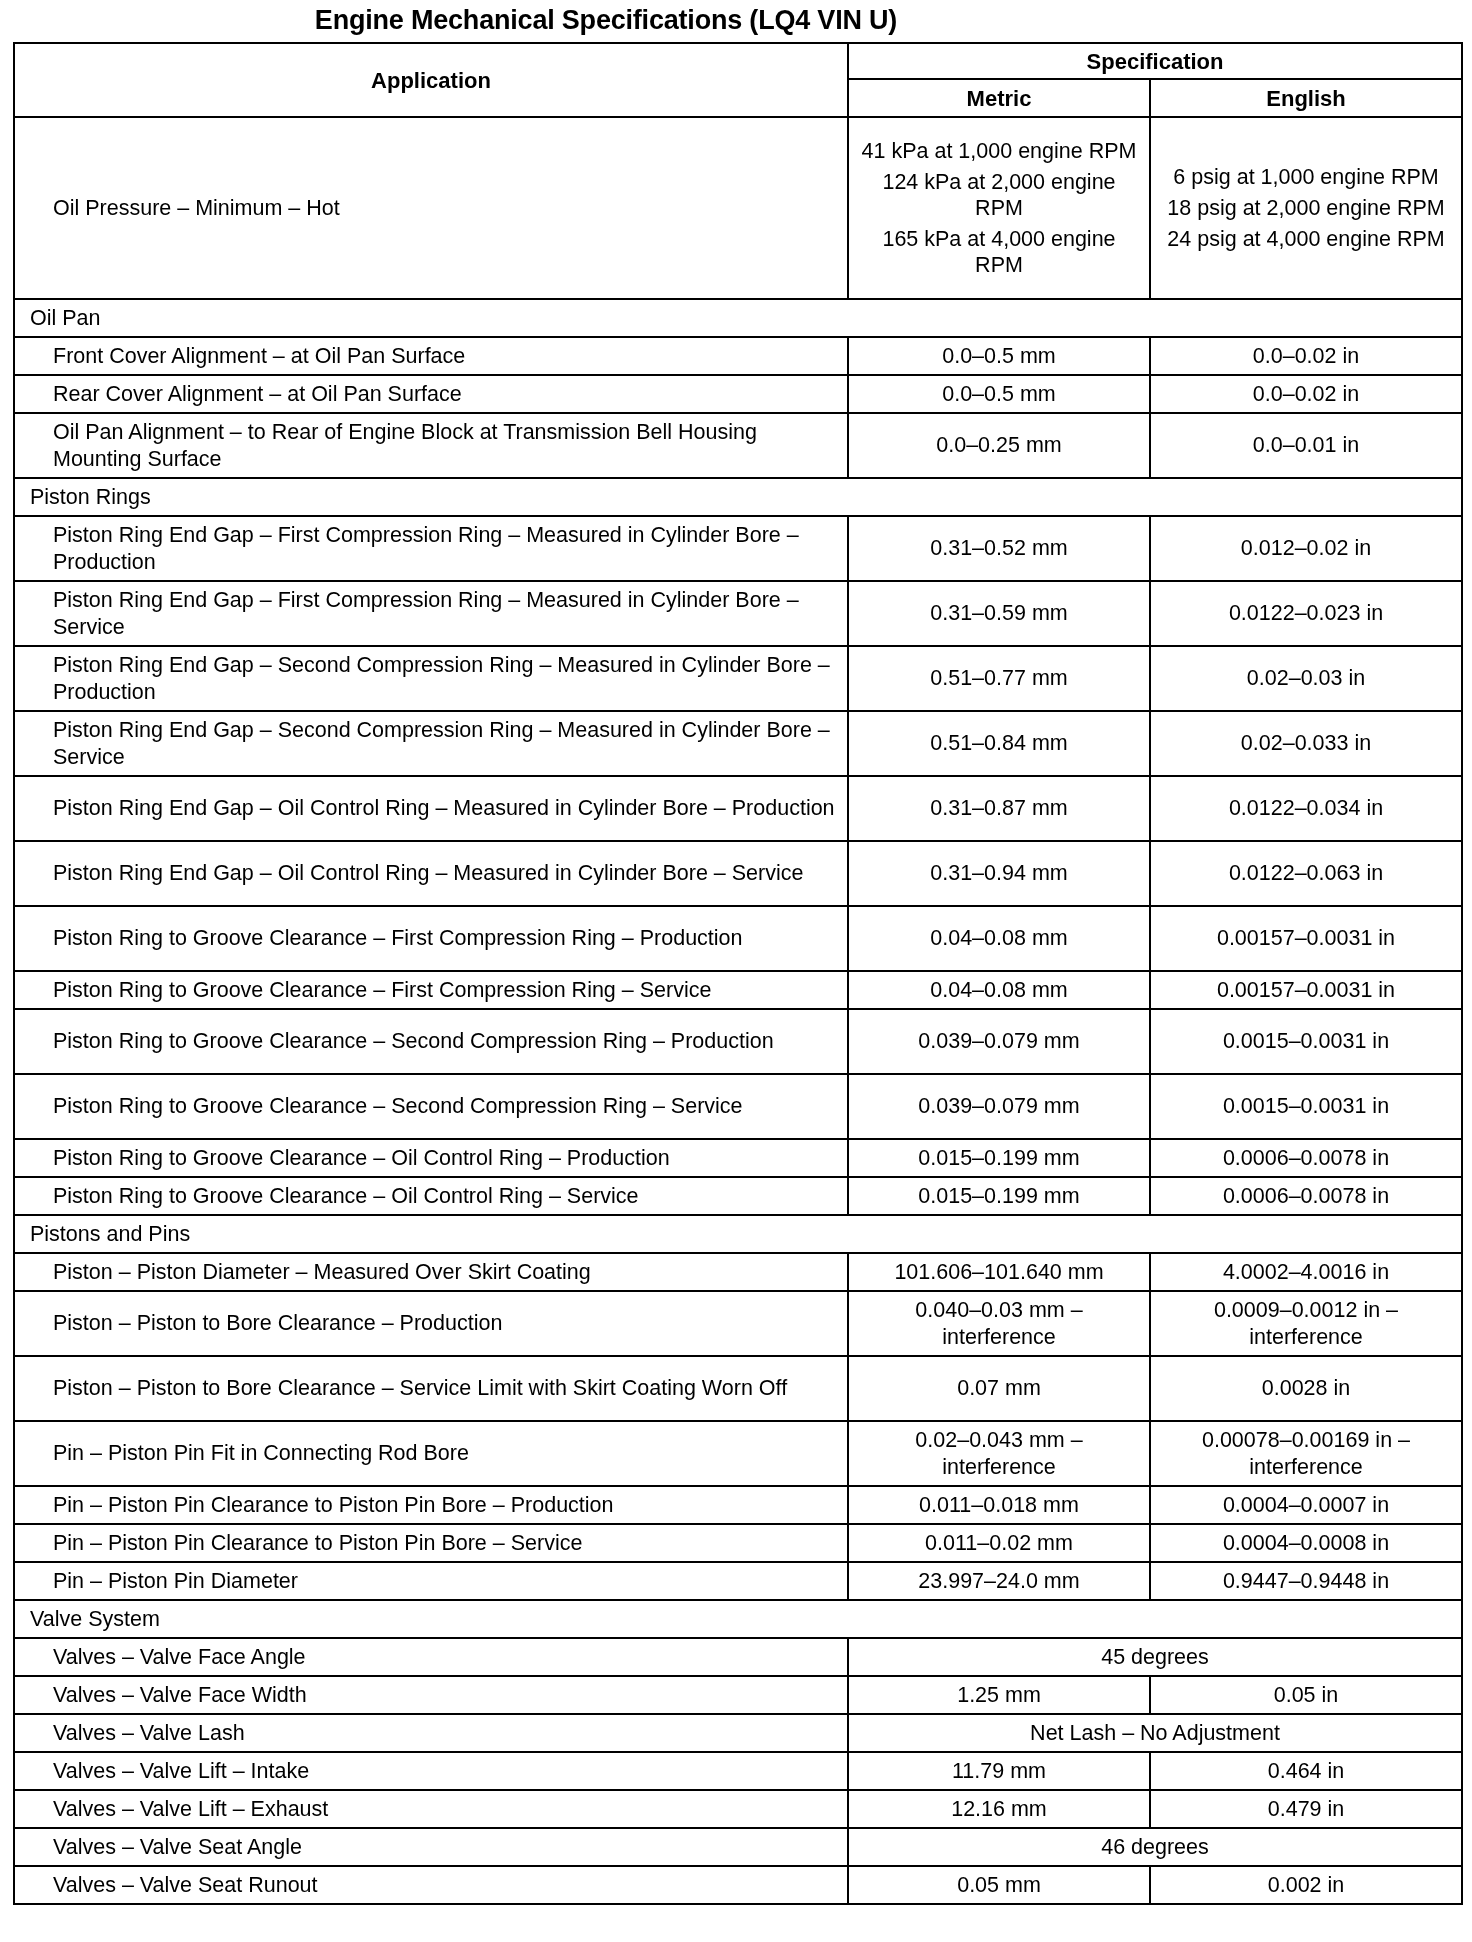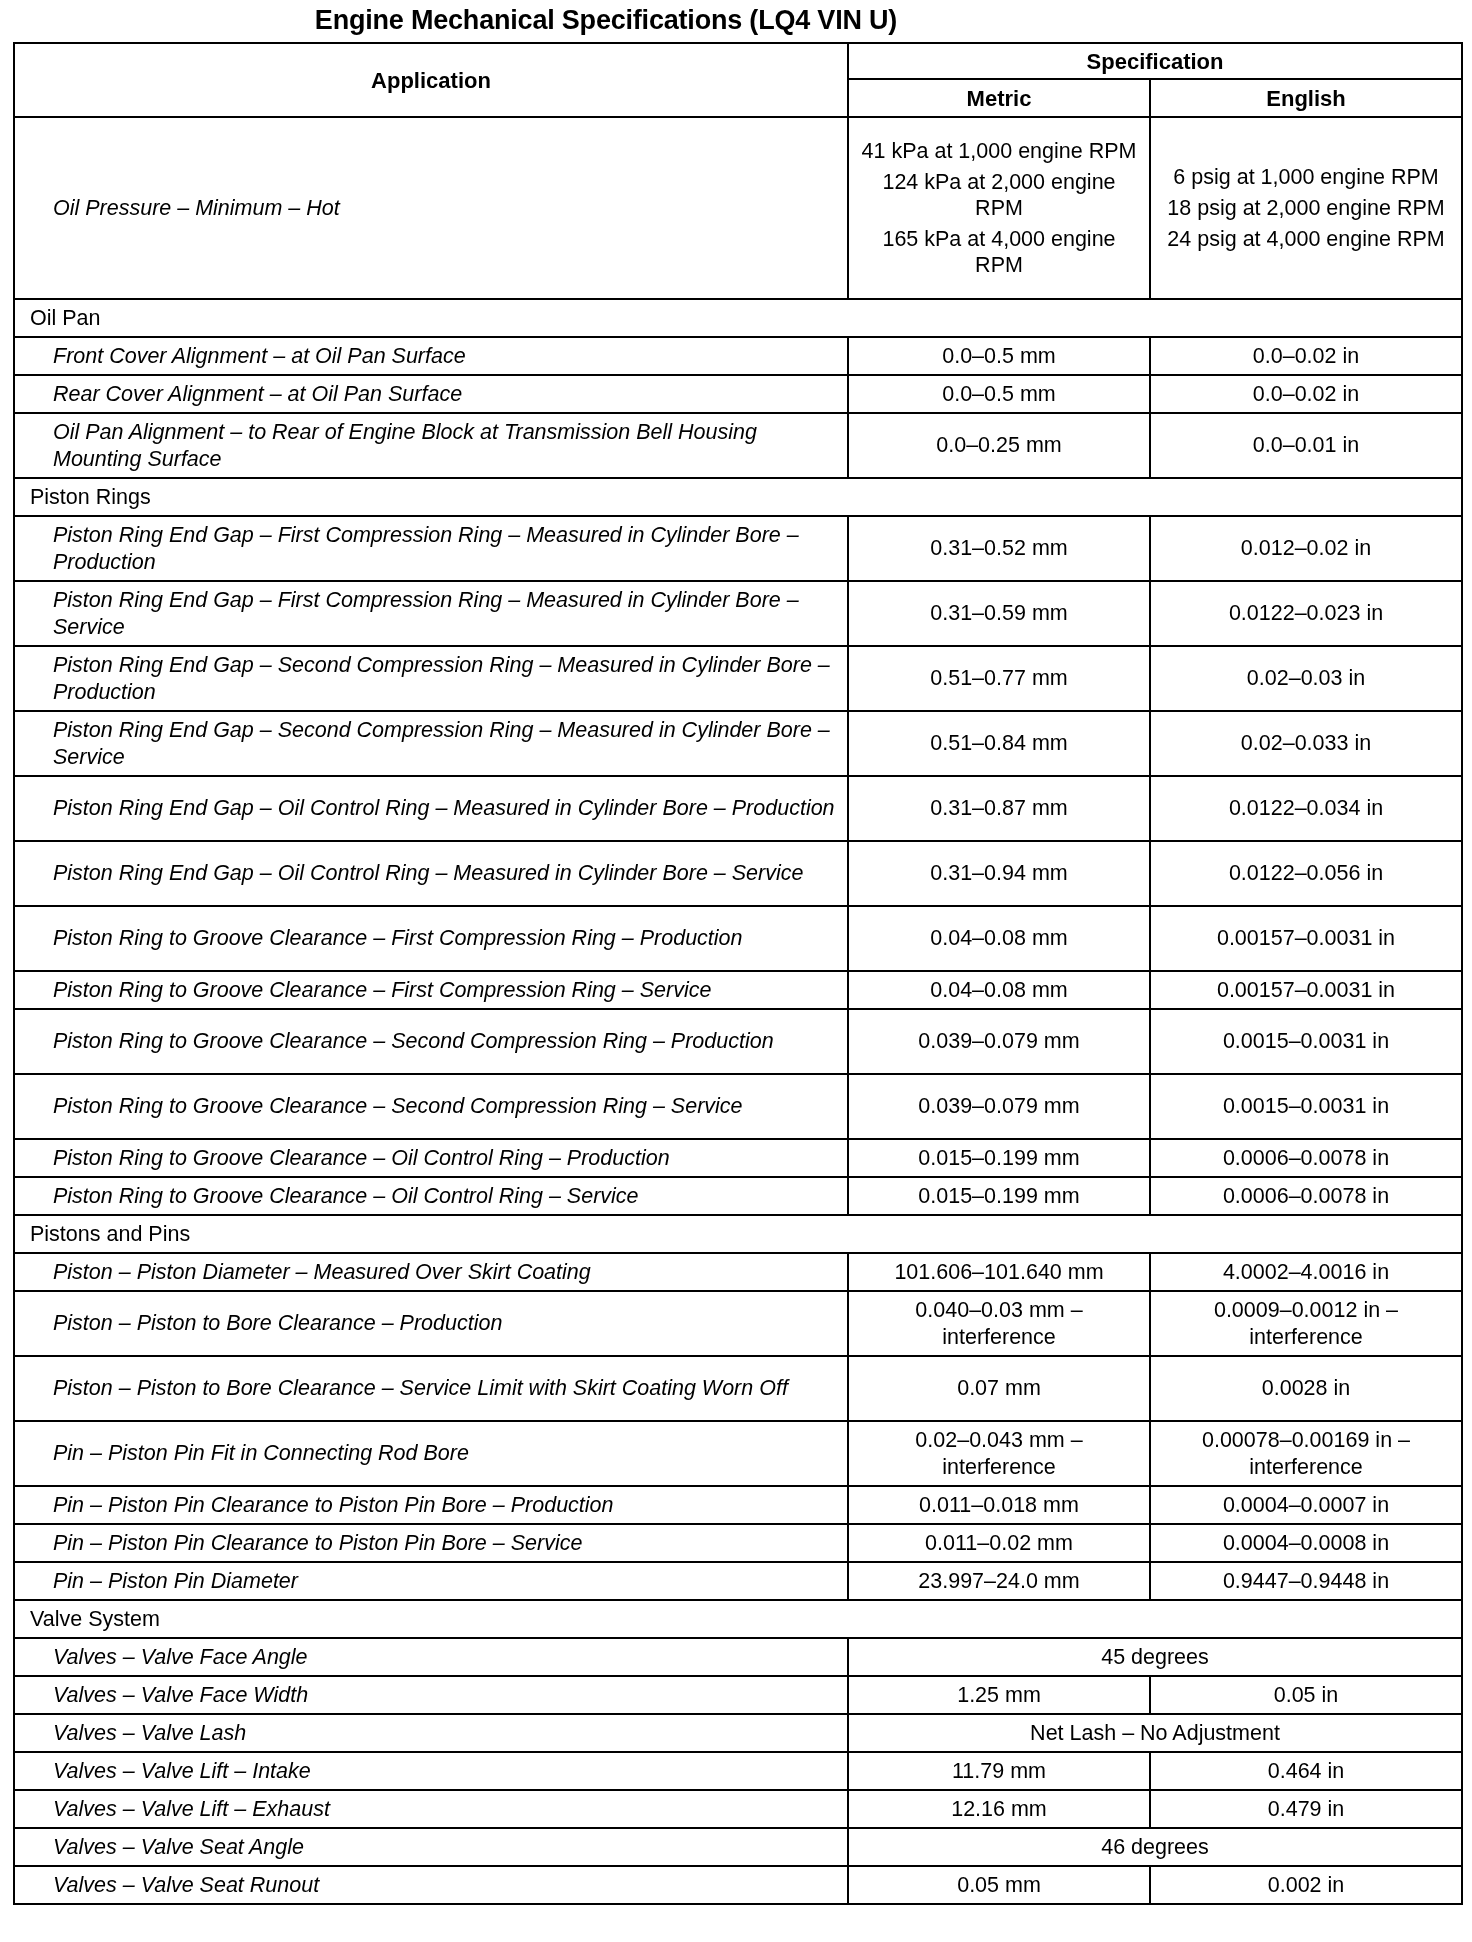--- a/index.html
+++ b/index.html
@@ -24,21 +24,21 @@
     border: 2.5px solid #000;
     padding: 0;
     line-height: 27px;
   }
   col.c-app { width: 834px; }
   col.c-met { width: 302px; }
   col.c-eng { width: 312px; }
   th { font-weight: bold; text-align: center; font-size: 22px; }
   tr.h1 th { height: 34px; }
   tr.h2 th { height: 36px; }
-  td.app { text-align: left; padding-left: 38px !important; padding-right: 8px !important; font-style: italic; }
+  td.app { text-align: left; padding-left: 38px !important; padding-right: 8px !important; }
   td.sec { text-align: left; padding-left: 15px !important; height: 36px; border-radius: 12px; }
   td.val { text-align: center; }
   tr.single td { height: 36px; }
   tr.double td { height: 63px; }
   tr.oil td { height: 180px; }
   .stack { display: flex; flex-direction: column; gap: 5px; align-items: center; }
   .stack .blk { display: block; text-align: center; line-height: 26px; }
   .wrap { display: inline-block; max-width: 280px; text-align: center; }
 </style>
 </head>
@@ -122,21 +122,21 @@
         <td class="val"><span class="wrap">0.02–0.033 in</span></td>
       </tr>
       <tr class="double">
         <td class="app">Piston Ring End Gap – Oil Control Ring – Measured in Cylinder Bore – Production</td>
         <td class="val"><span class="wrap">0.31–0.87 mm</span></td>
         <td class="val"><span class="wrap">0.0122–0.034 in</span></td>
       </tr>
       <tr class="double">
         <td class="app">Piston Ring End Gap – Oil Control Ring – Measured in Cylinder Bore – Service</td>
         <td class="val"><span class="wrap">0.31–0.94 mm</span></td>
-        <td class="val"><span class="wrap">0.0122–0.056 in</span></td>
+        <td class="val"><span class="wrap">0.0122–0.063 in</span></td>
       </tr>
       <tr class="double">
         <td class="app">Piston Ring to Groove Clearance – First Compression Ring – Production</td>
         <td class="val"><span class="wrap">0.04–0.08 mm</span></td>
         <td class="val"><span class="wrap">0.00157–0.0031 in</span></td>
       </tr>
       <tr class="single">
         <td class="app">Piston Ring to Groove Clearance – First Compression Ring – Service</td>
         <td class="val"><span class="wrap">0.04–0.08 mm</span></td>
         <td class="val"><span class="wrap">0.00157–0.0031 in</span></td>

